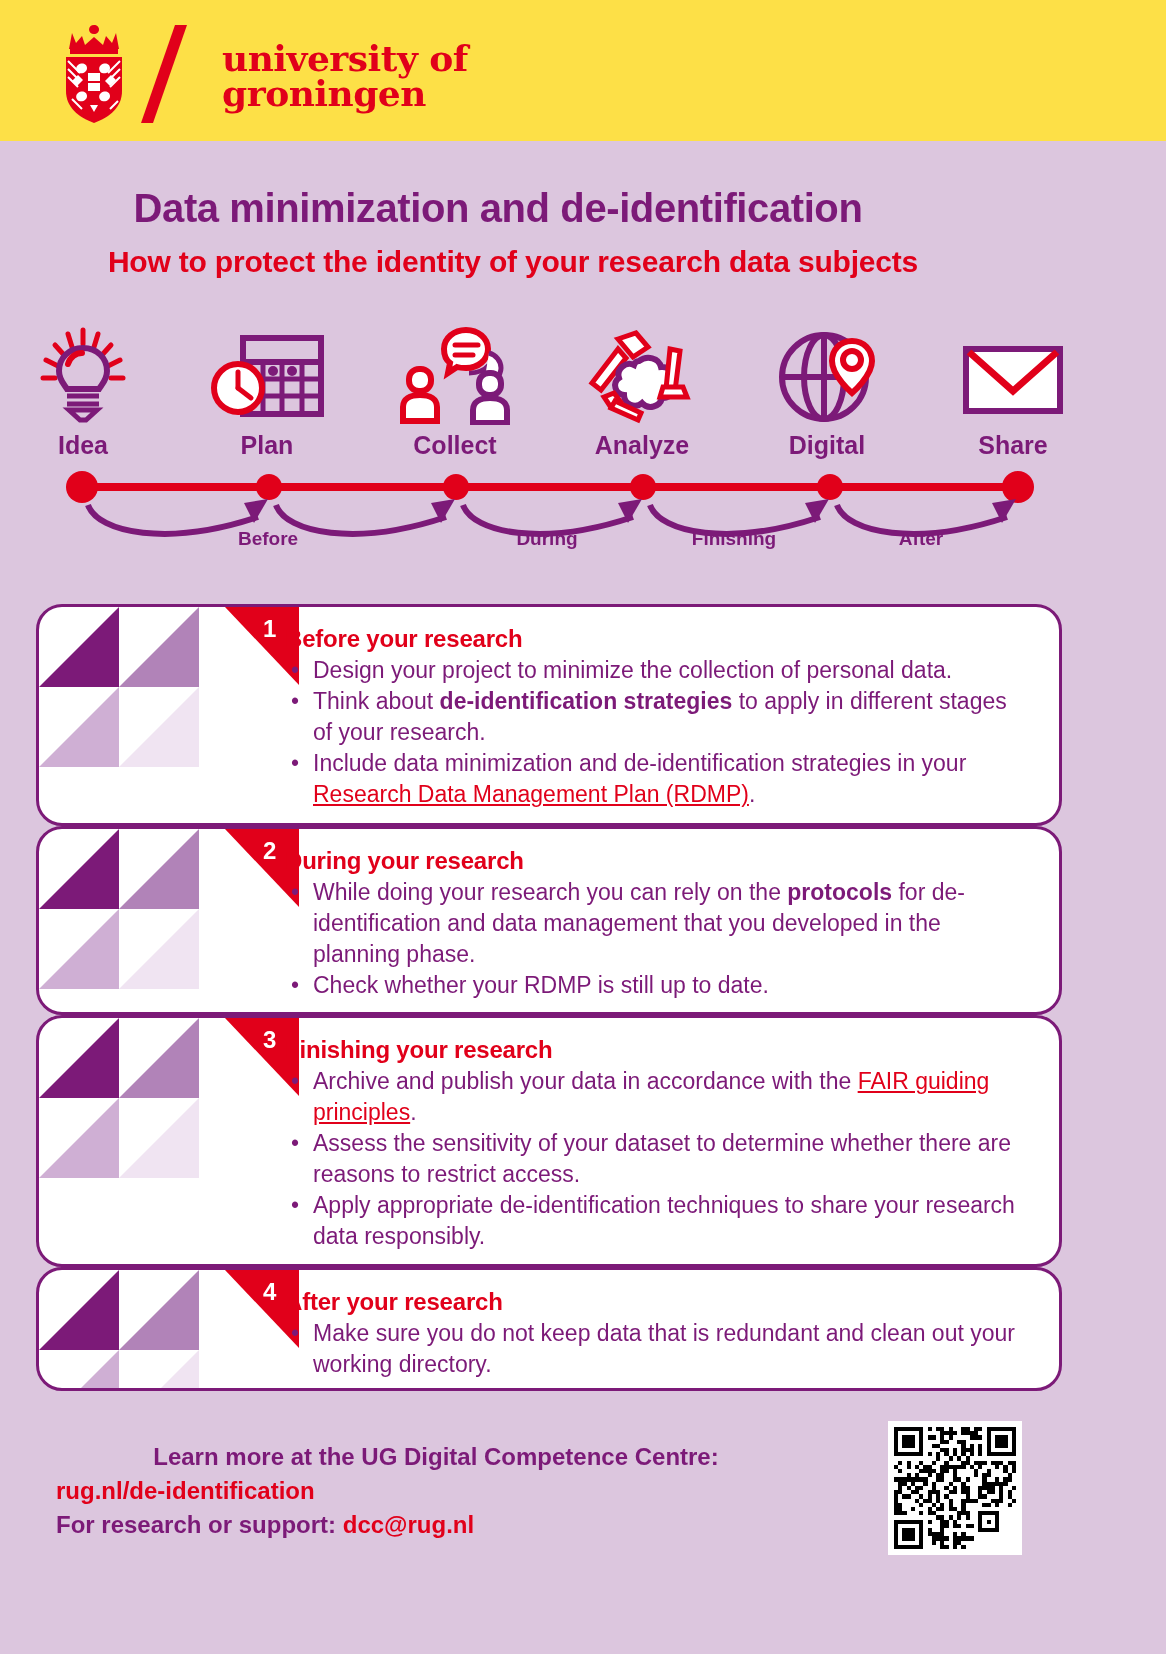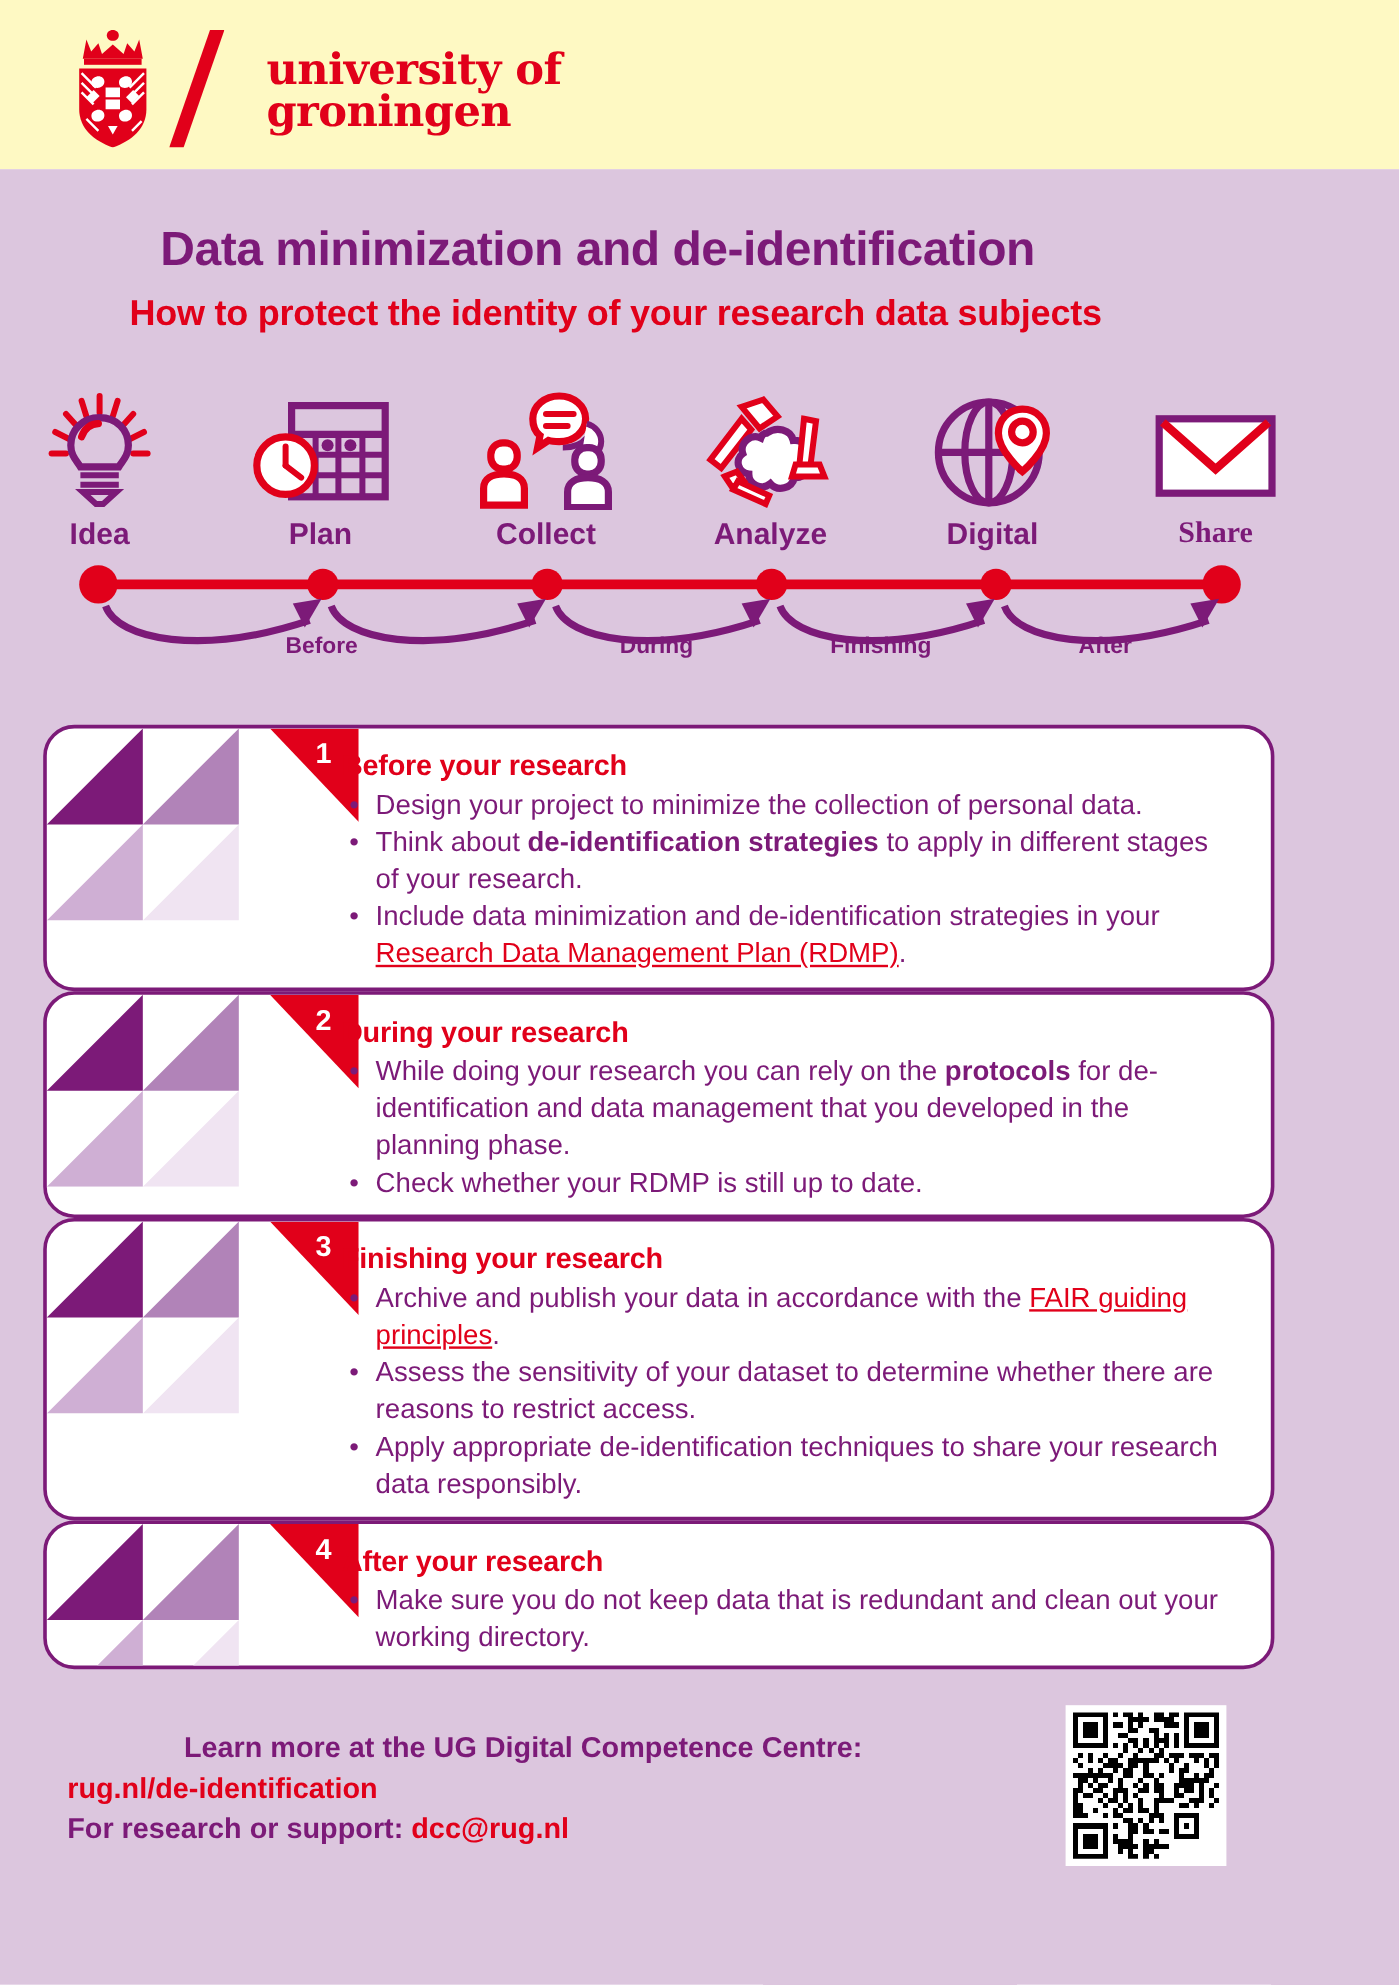--- a/index.html
+++ b/index.html
@@ -8,21 +8,21 @@
     background:#ffffff;
     font-family:"Liberation Sans", sans-serif;
     overflow:hidden;
     position:relative;
   }
   .poster{position:relative;width:1166px;height:1654px;}
 
   
   .logo-band{
     position:absolute;left:0;top:0;width:1166px;height:141px;
-    background:#fef9c3;
+    background:#fde047;
   }
   .crest{position:absolute;left:58px;top:21px;width:72px;height:102px;}
   .logo-slash{
     position:absolute;left:141px;top:25px;width:46px;height:98px;
   }
   .logo-word{
     position:absolute;left:222px;top:41px;
     color:#e1001a;
     font-family:"DejaVu Serif", serif;
     font-weight:700;
@@ -263,21 +263,21 @@
           <line x1="8" y1="52" x2="92" y2="52" stroke="#7c1a78" stroke-width="6"></line>
           <line x1="50" y1="10" x2="50" y2="94" stroke="#7c1a78" stroke-width="6"></line>
           <ellipse cx="50" cy="52" rx="20" ry="42" fill="none" stroke="#7c1a78" stroke-width="6"></ellipse>
           <path d="M78 16c12 0 20 9 20 20 0 15-20 32-20 32S58 51 58 36c0-11 8-20 20-20z" fill="#ffffff" stroke="#e1001a" stroke-width="6"></path>
           <circle cx="78" cy="35" r="9" fill="#ffffff" stroke="#e1001a" stroke-width="6"></circle>
         </svg>
       </div>
       <div class="lbl">Digital</div>
     </div>
 
-    <div class="stage" style="left:938px;top:0;font-family:Liberation Serif, serif;">
+    <div class="stage" style="left:938px;top:0;">
       <div class="ico">
         <svg width="110" height="100" viewBox="0 0 110 100">
           <rect x="8" y="24" width="94" height="62" fill="#ffffff" stroke="#7c1a78" stroke-width="6"></rect>
           <polyline points="11,27 55,66 99,27" fill="none" stroke="#e1001a" stroke-width="7"></polyline>
         </svg>
       </div>
       <div class="lbl">Share</div>
     </div>
 
     <svg style="position:absolute;left:0;top:140px;" width="1166" height="110">

